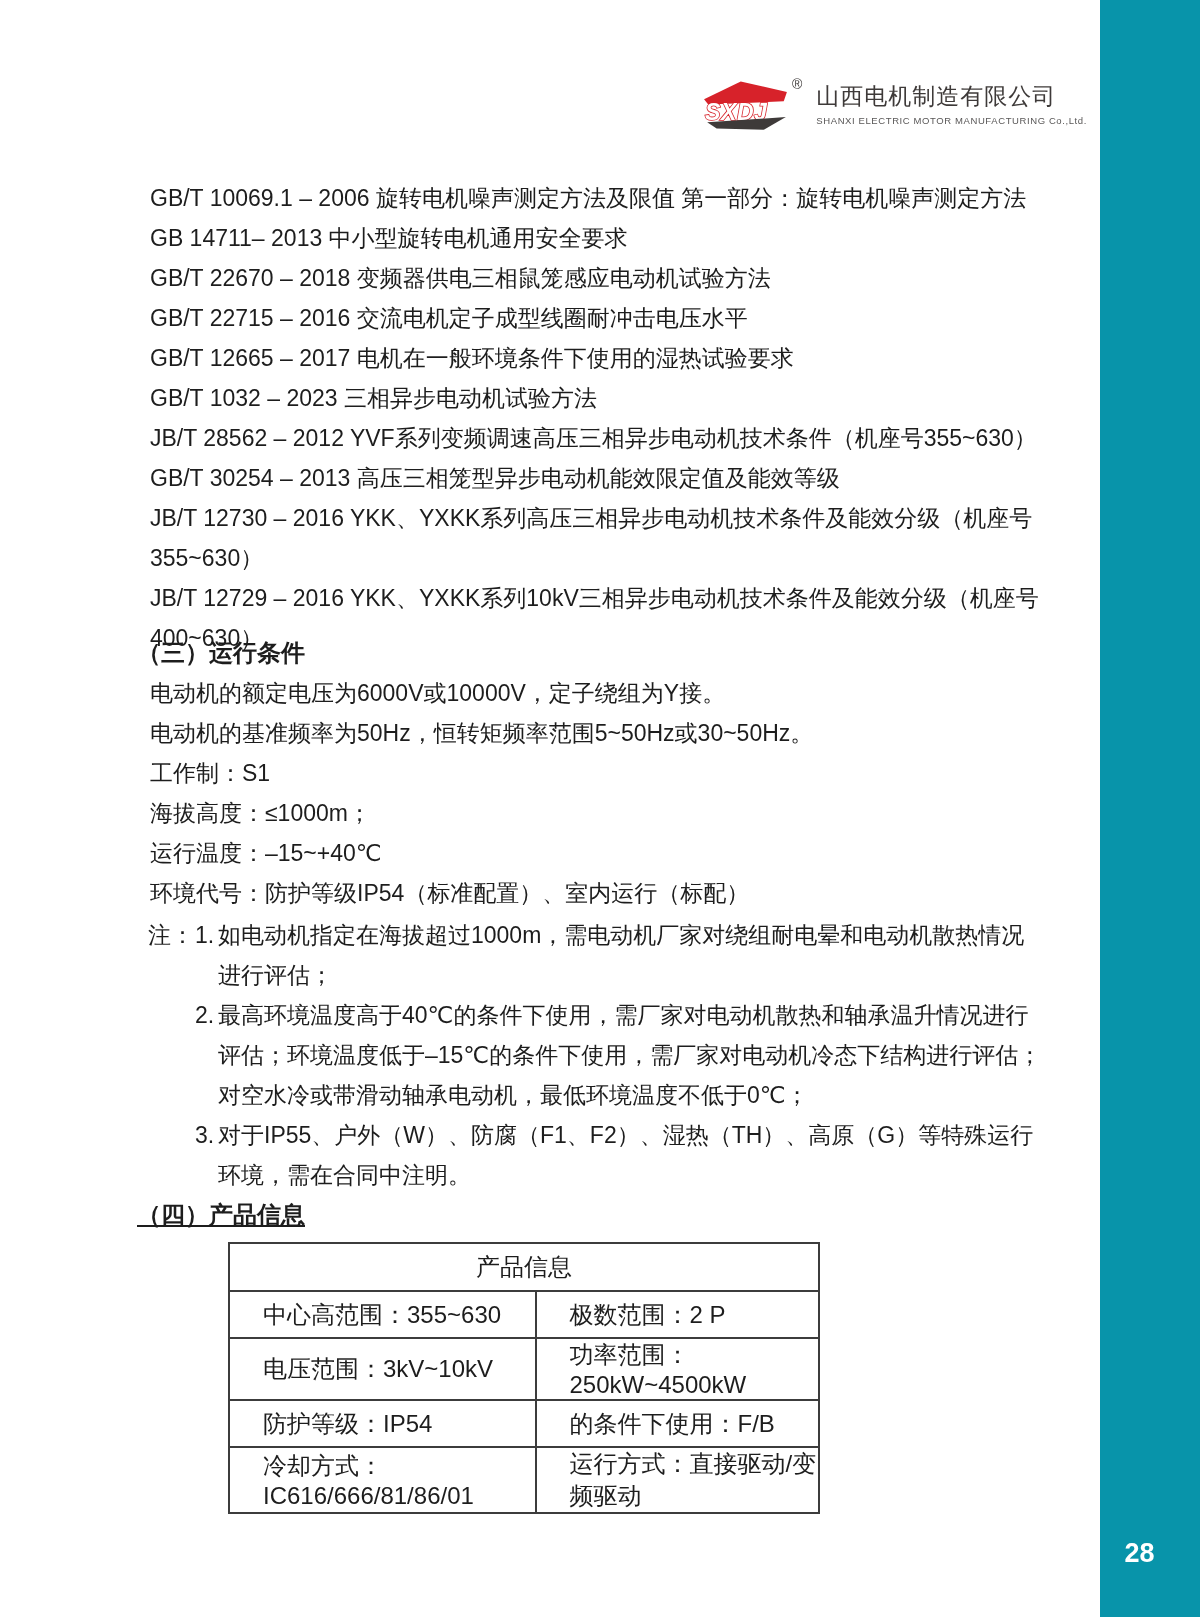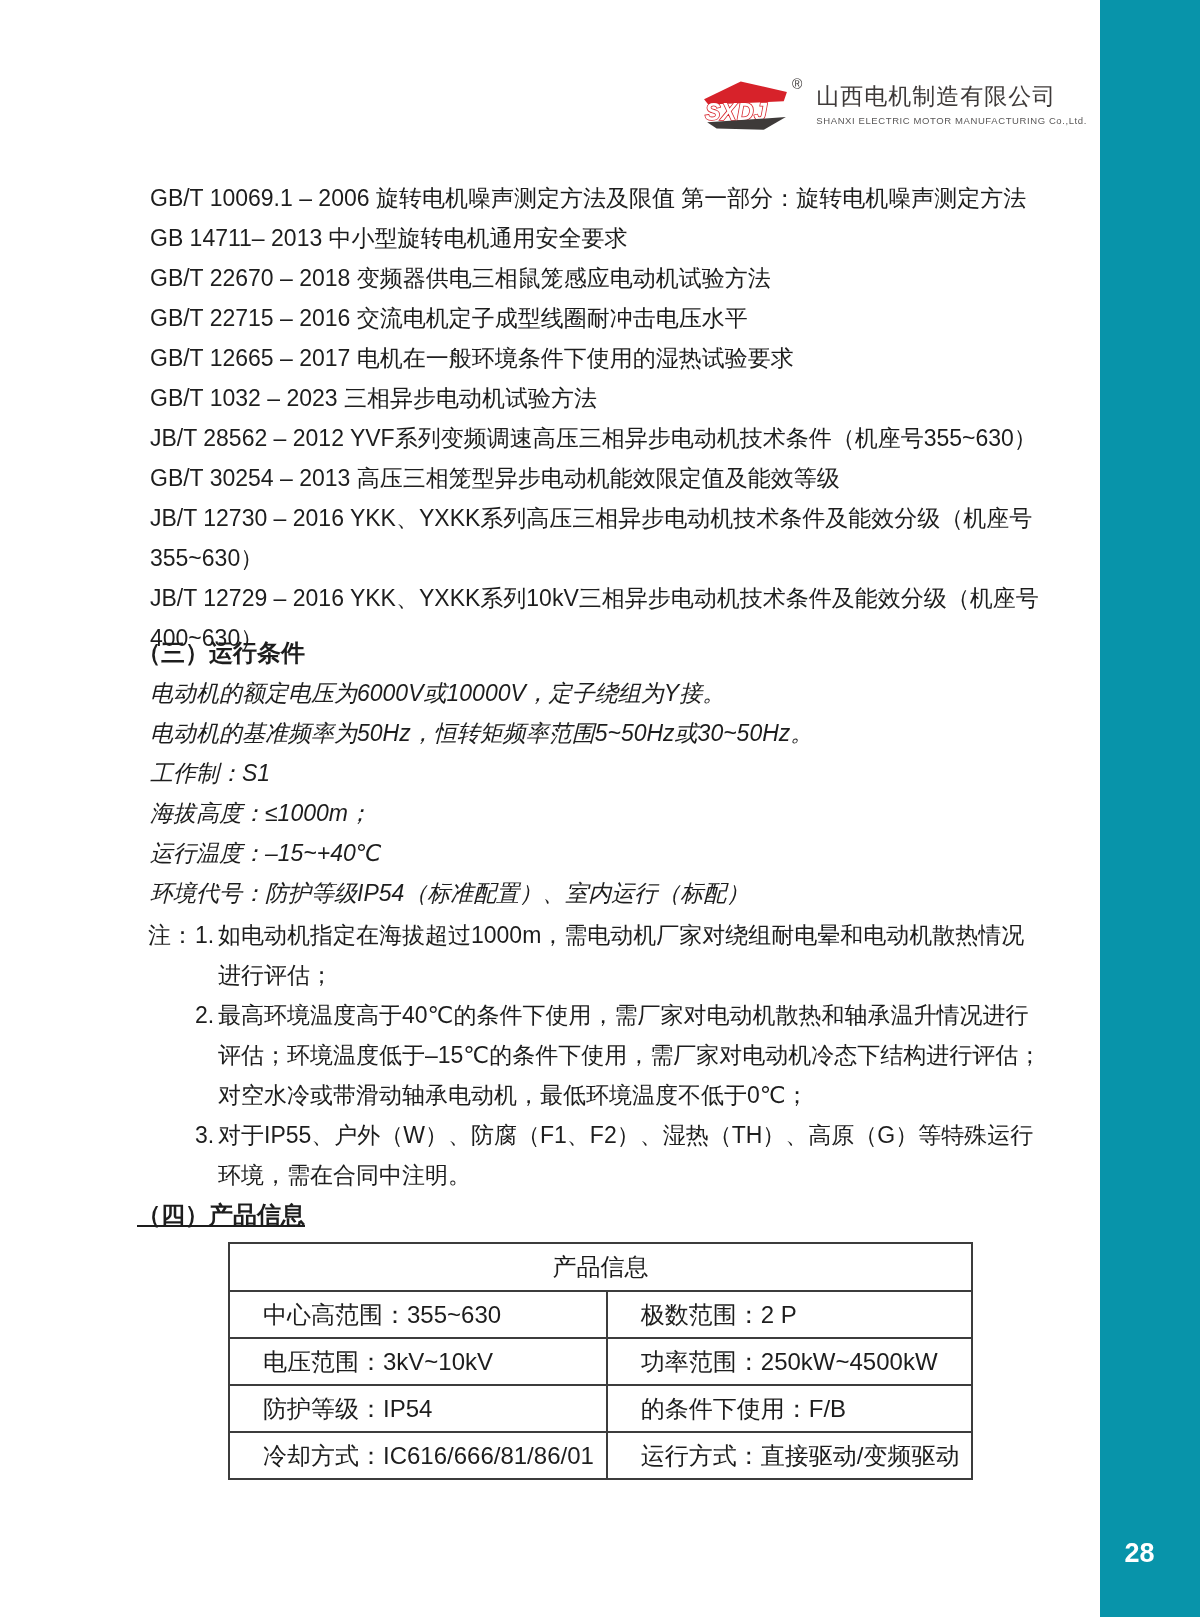--- a/index.html
+++ b/index.html
@@ -52,35 +52,35 @@
     white-space: nowrap;
   }
   .sec3-heading { top: 633px; }
   .sec4-heading { top: 1195px; text-decoration: underline; }
 
   
   .sec3-lines {
     position: absolute; left: 150px; top: 673px; width: 935px;
     font-size: 23px; line-height: 40px;
   }
-  .spec-line { white-space: pre-wrap; font-style: italic; }
+  .spec-line { white-space: pre-wrap; }
 
   
   .notes {
     position: absolute; left: 148px; top: 915px; width: 945px;
     font-size: 23px; line-height: 40px;
   }
   .note { display: flex; }
   .note-zhu { width: 47px; flex: none; }
   .note-num { width: 23px; flex: none; }
   .note-text { flex: 1; white-space: pre-wrap; }
 
   
   .product-table {
-    position: absolute; left: 228px; top: 1242px; width: 745px;
+    position: absolute; left: 228px; top: 1242px; width: 592px;
     border-collapse: collapse;
     font-size: 24px; color: #1d1d1d;
   }
   .product-table td {
     border: 2px solid #3c3c3c;
     height: 47px;
     padding: 0 0 0 33px;
     vertical-align: middle;
   }
   .product-table td.center { text-align: center; padding: 0; }

